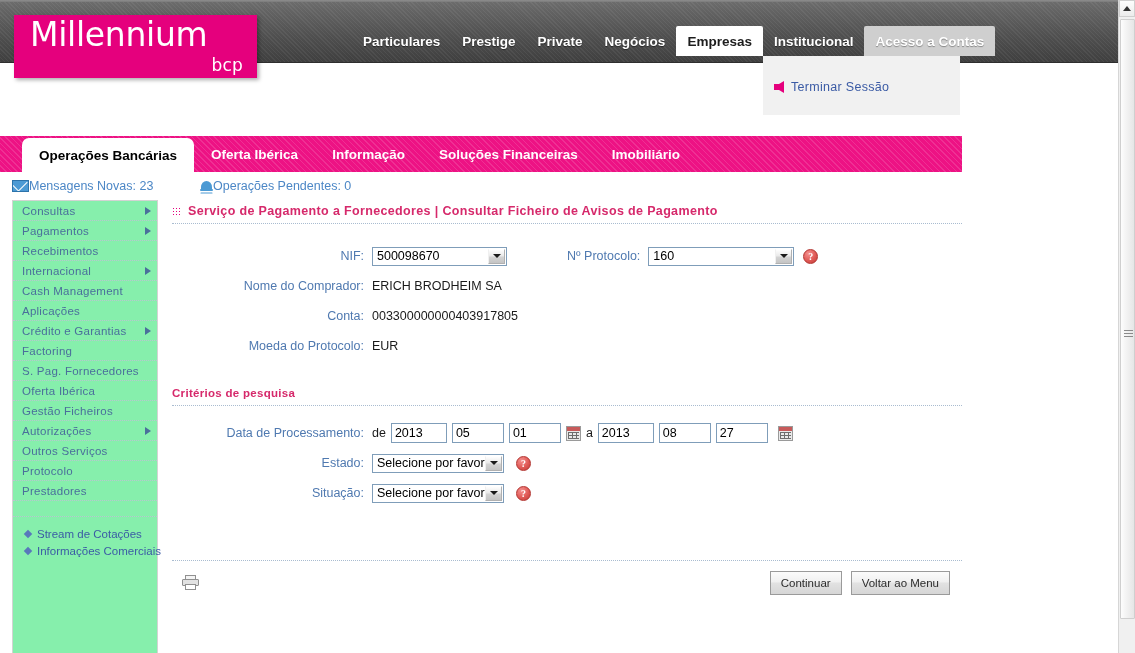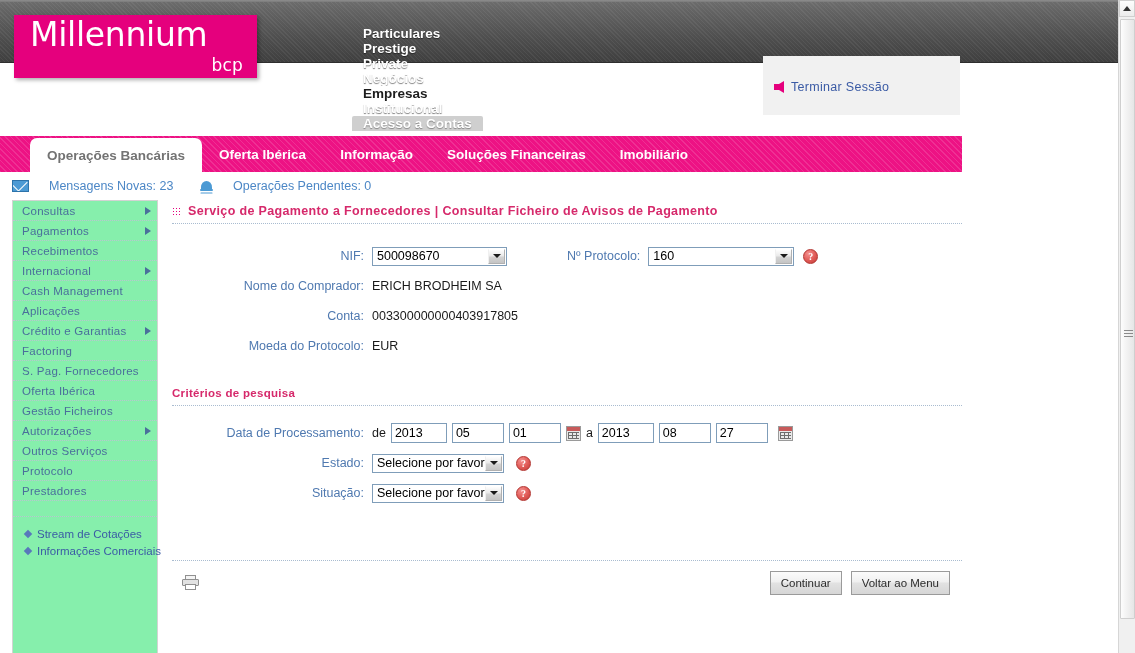--- a/index.html
+++ b/index.html
@@ -85,21 +85,20 @@
   }
 
   
   .topnav {
     position: absolute;
     left: 352px; top: 26px;
     display: flex;
     align-items: stretch;
     height: 30px;
     z-index: 4;
-    flex-direction: column;
   }
   .topnav a {
     display: flex;
     align-items: center;
     padding: 0 11px;
     height: 30px;
     font-size: 13.5px;
     font-weight: bold;
     color: #ffffff;
     text-decoration: none;
@@ -179,39 +178,39 @@
     align-items: center;
     padding: 0 17px;
     font-size: 13.5px;
     font-weight: bold;
     color: #ffffff;
     text-decoration: none;
     white-space: nowrap;
   }
   .pinktabs a.sel {
     background: #ffffff;
-    color: #737373;
-    margin-left: 30px;
+    color: #000000;
+    margin-left: 22px;
     border-radius: 7px 7px 0 0;
     margin-top: 2px;
   }
 
   
   .msgbar {
     position: relative;
     height: 28px;
     width: 962px;
     display: flex;
     align-items: center;
     background: #fff;
   }
   .msg-item {
     display: flex;
     align-items: center;
-    gap: 20px;
+    gap: 0;
     text-decoration: none;
   }
   .msg-item.m1 { position: absolute; left: 12px; }
   .msg-item.m2 { position: absolute; left: 200px; }
   .msg-text {
     font-size: 12.5px;
     color: #4c87c6;
   }
   .envelope-icon {
     width: 17px; height: 12px;

